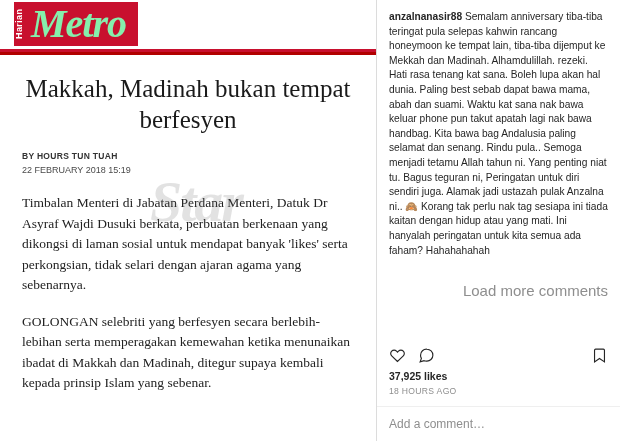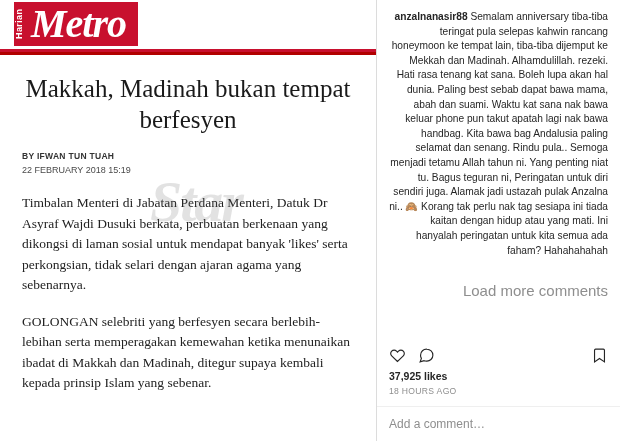--- a/index.html
+++ b/index.html
@@ -55,21 +55,21 @@
     writing-mode: vertical-rl;
     transform: rotate(180deg);
     display: flex;
     align-items: center;
     justify-content: center;
     padding: 2px 1px;
     line-height: 1;
   }
   .metro-word {
     background: #c8102e;
-    color: #ffffff;
+    color: #86efac;
     font-family: "Liberation Serif", serif;
     font-weight: bold;
     font-style: italic;
     font-size: 40px;
     line-height: 44px;
     padding: 0 12px 0 6px;
     letter-spacing: -1px;
   }
   .masthead-rule {
     position: absolute;
@@ -192,21 +192,20 @@
     flex: 1 1 auto;
     padding: 10px 12px 0 12px;
     box-sizing: border-box;
     overflow: hidden;
   }
   .caption {
     font-size: 10.2px;
     line-height: 14.6px;
     color: #262626;
     word-wrap: break-word;
-    text-align: right;
   }
   .caption .cap-user {
     font-weight: bold;
   }
   .load-more {
     margin-top: 24px;
     font-size: 15px;
     color: #8e8e8e;
     text-align: right;
   }
@@ -256,21 +255,21 @@
     <div class="masthead">
       <div class="masthead-inner">
         <div class="harian-badge">Harian</div>
         <div class="metro-word">Metro</div>
       </div>
       <div class="masthead-rule"></div>
     </div>
 
     <h1 class="headline">Makkah, Madinah bukan tempat berfesyen</h1>
 
-    <div class="byline">BY IFWAN TUN TUAH</div>
+    <div class="byline">BY HOURS TUN TUAH</div>
     <div class="timestamp">22 FEBRUARY 2018 15:19</div>
 
     <p class="body-copy">Timbalan Menteri di Jabatan Perdana Menteri, Datuk Dr Asyraf Wajdi Dusuki berkata, perbuatan berkenaan yang dikongsi di laman sosial untuk mendapat banyak 'likes' serta perkongsian, tidak selari dengan ajaran agama yang sebenarnya.</p>
     <p class="body-copy">GOLONGAN selebriti yang berfesyen secara berlebih-lebihan serta memperagakan kemewahan ketika menunaikan ibadat di Makkah dan Madinah, ditegur supaya kembali kepada prinsip Islam yang sebenar.</p>
 
     <div class="watermark">Star</div>
   </div>
 
   <div class="ig">
 

